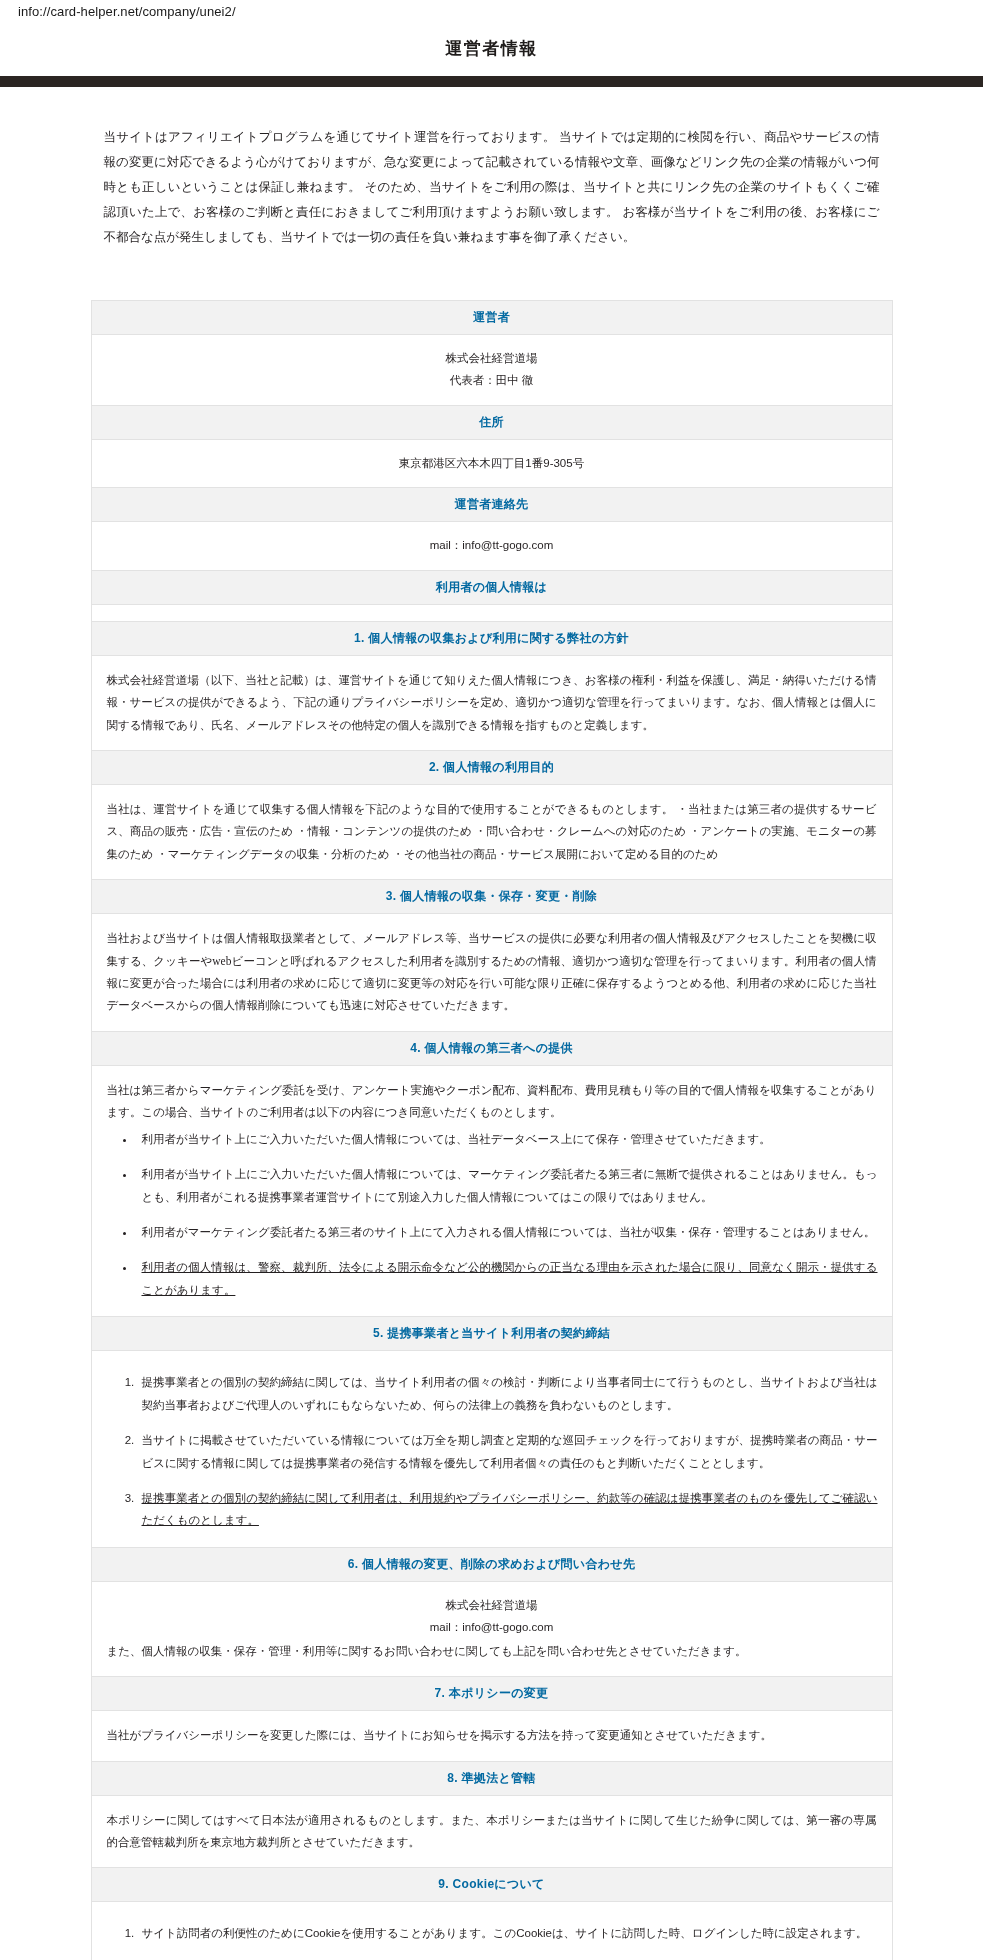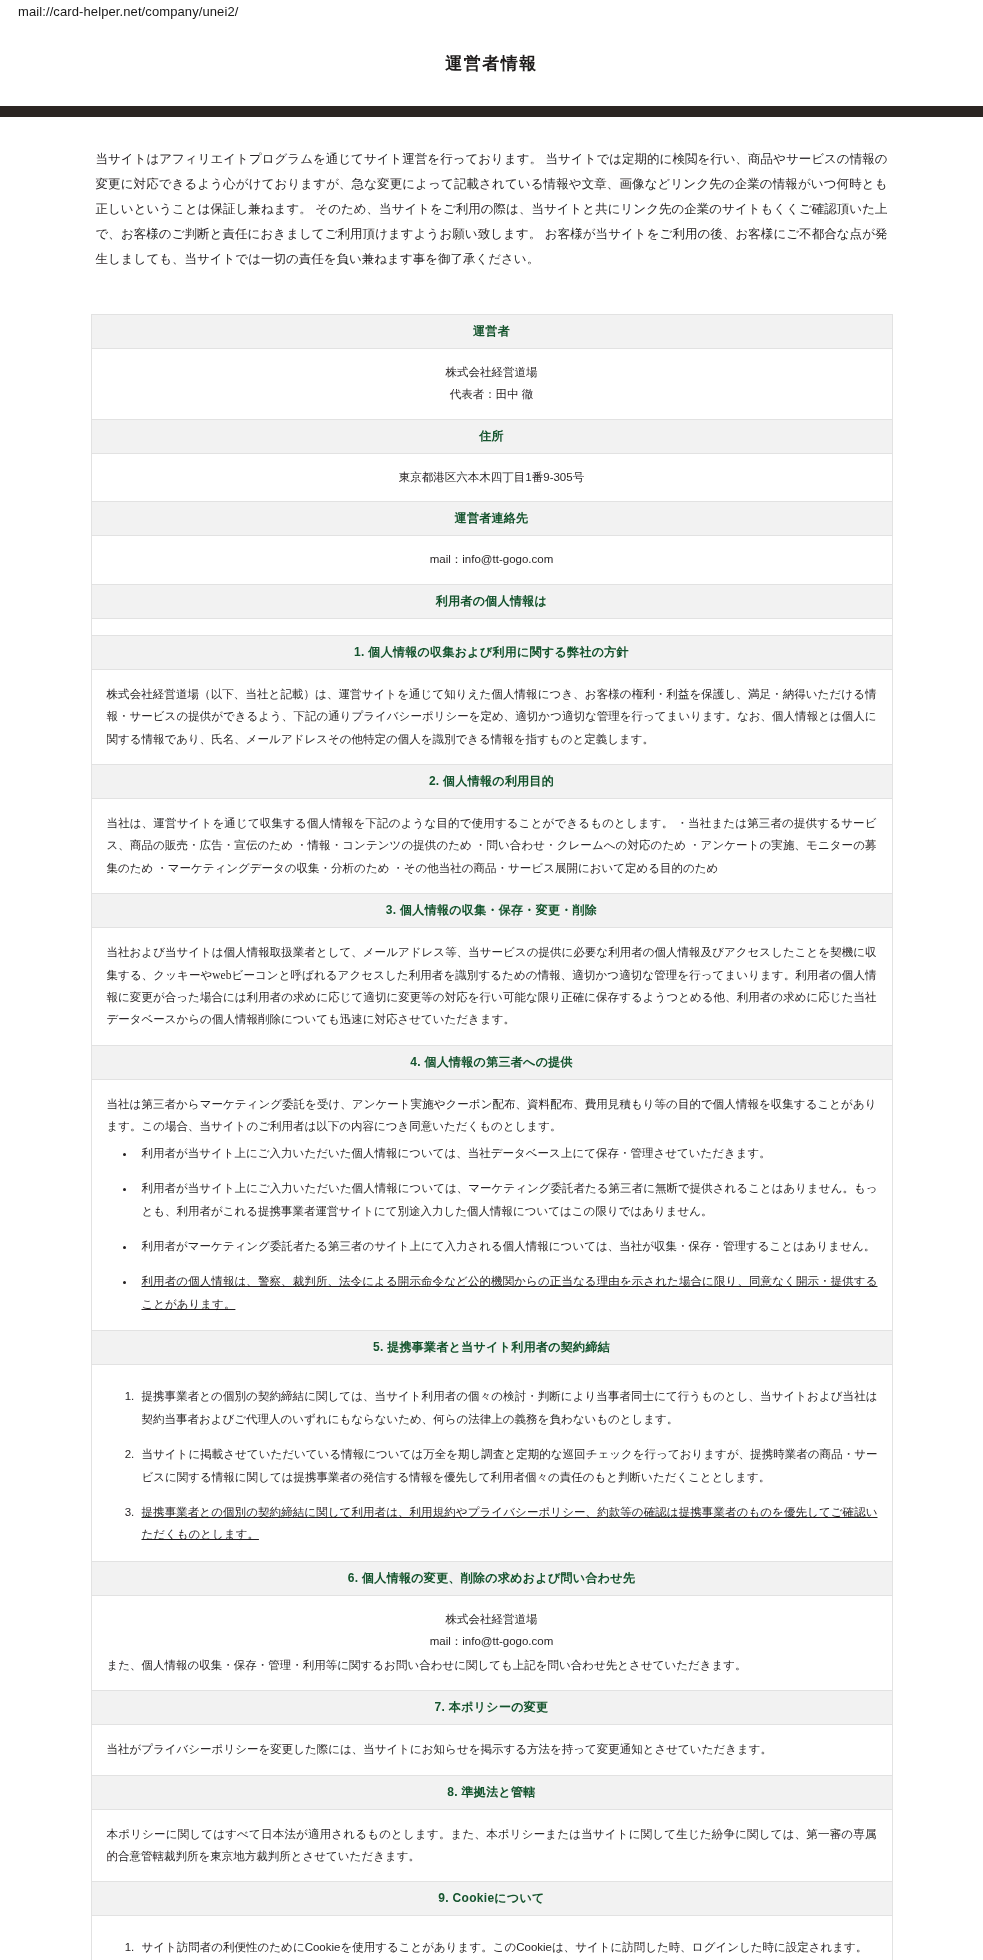--- a/index.html
+++ b/index.html
@@ -24,21 +24,21 @@
     padding: 4px 0 4px 18px;
     font-family: "Liberation Sans", sans-serif;
     letter-spacing: 0.1px;
   }
   .title-band {
     background: #ffffff;
     text-align: center;
     padding: 14px 0 16px 0;
   }
   .title-band h1 {
-    margin: 15px;
+    margin: 0;
     font-size: 17px;
     font-weight: bold;
     letter-spacing: 1.5px;
     color: #1f1c1b;
   }
   .dark-rule {
     height: 11px;
     background: #2b2522;
     width: 100%;
   }
@@ -47,36 +47,36 @@
   }
   .intro {
     margin: 0 auto;
     width: 800px;
     padding: 26px 0 10px 0;
     font-size: 12.5px;
     line-height: 2.0;
     color: #231f20;
     text-align: justify;
   }
-  .intro p { margin: 4px; }
+  .intro p { margin: 12px; }
   .panel {
     width: 800px;
     margin: 28px auto 0 auto;
     border: 1px solid #e2e2e2;
     background: #ffffff;
   }
   .sec-head {
     background: #f2f2f2;
     border-top: 1px solid #e2e2e2;
     border-bottom: 1px solid #e2e2e2;
     text-align: center;
     font-size: 12px;
     font-weight: bold;
     padding: 8px 6px;
-    color: #14532d;
+    color: #0369a1;
     letter-spacing: 0.3px;
   }
   .panel > .sec-head:first-child { border-top: none; }
   .sec-body {
     padding: 12px 14px 13px 14px;
     font-size: 11.5px;
     line-height: 1.95;
     text-align: justify;
     color: #231f20;
   }
@@ -107,21 +107,21 @@
   .spacer-cell {
     height: 16px;
     background: #ffffff;
   }
 </style>
 </head>
 <body>
 
 <div class="page">
 
-  <div class="url-bar">mail://card-helper.net/company/unei2/</div>
+  <div class="url-bar">info://card-helper.net/company/unei2/</div>
 
   <div class="title-band">
     <h1>運営者情報</h1>
   </div>
 
   <div class="dark-rule"></div>
 
   <div class="content">
 
     <div class="intro">

